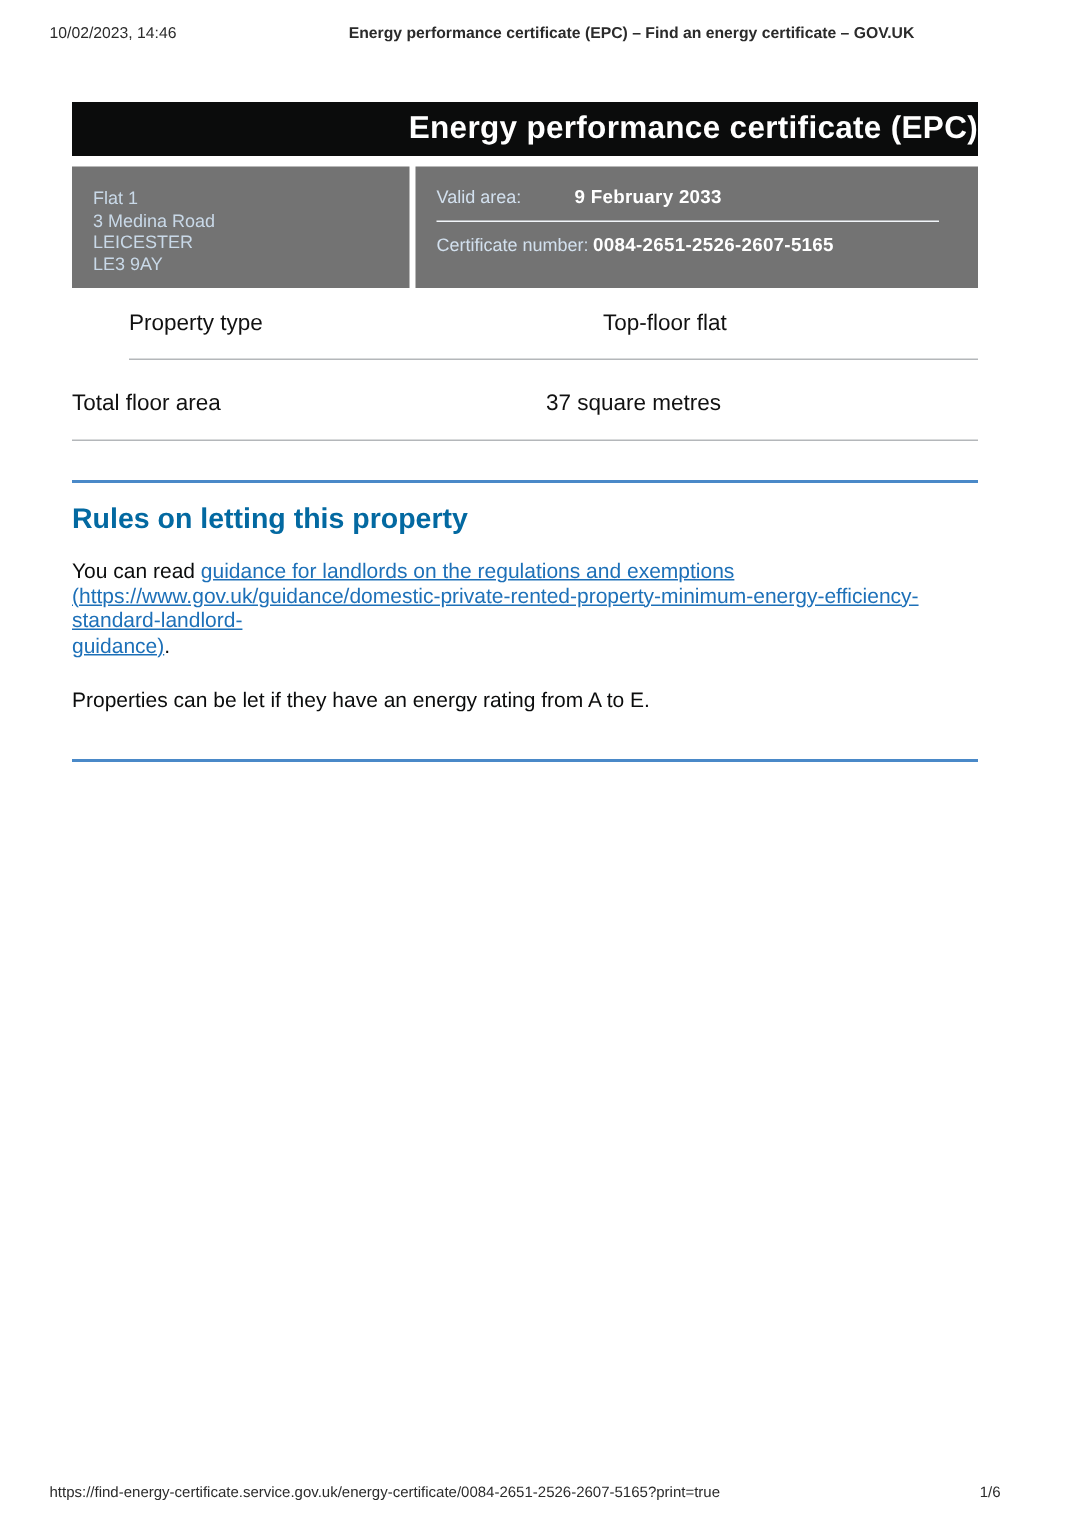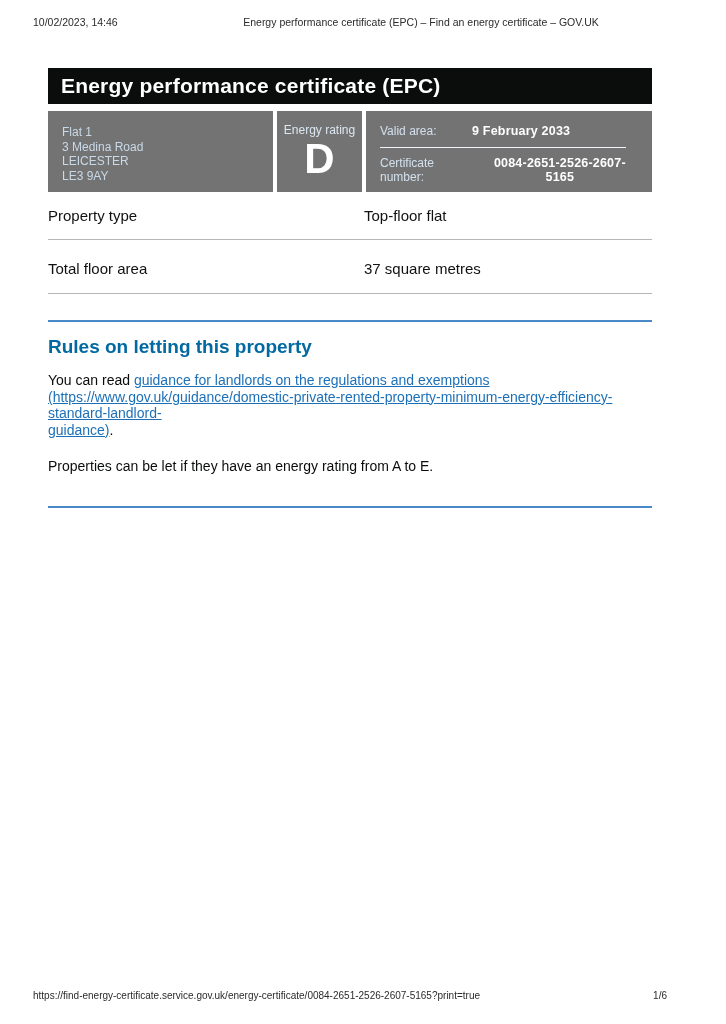--- a/index.html
+++ b/index.html
@@ -10,39 +10,40 @@
     height: 1024px;
     background: #ffffff;
     font-family: "Liberation Sans", sans-serif;
     color: #0b0c0c;
     overflow: hidden;
   }
 
   
   .print-header { position: absolute; top: 16px; left: 0; right: 0; height: 14px; }
   .ph-date { position: absolute; left: 33px; top: 0; font-size: 10.5px; color: #2b2b2b; }
-  .ph-title { position: absolute; left: 421px; top: 0; transform: translateX(-50%); white-space: nowrap; font-size: 10.5px; color: #2b2b2b; }
+  .ph-title { position: absolute; left: 421px; top: 0; transform: translateX(-50%); white-space: nowrap; font-size: 10.5px; color: #2b2b2b; font-weight: bold; }
   .print-footer {
     position: absolute; top: 990px; left: 33px; right: 33px;
     display: flex; justify-content: space-between;
     font-size: 10px; color: #2b2b2b;
   }
 
   
   .content { padding: 68px 48px 0 48px; }
 
   .banner {
     background: #0b0c0c;
     color: #ffffff;
     font-size: 21px;
     font-weight: bold;
     height: 36px;
     line-height: 36px;
     padding-left: 13px;
     letter-spacing: 0.2px;
+    text-align: right;
   }
 
   
   .cert-box { display: flex; gap: 4px; margin-top: 7px; height: 81px; }
   .cert-box .panel { background: #737373; color: #ffffff; }
   .panel-address { width: 225px; padding: 14px 14px 0 14px; }
   .panel-address .addr-line { font-size: 12px; line-height: 14.6px; color: #c9d9e8; }
   .panel-rating { width: 85px; text-align: center; padding-top: 12px; }
   .rating-label { font-size: 12px; color: #dbe6f1; }
   .rating-value { font-size: 42px; font-weight: bold; line-height: 42px; margin-top: 1px; color: #ffffff; }
@@ -56,21 +57,21 @@
 
   
   .summary-table { margin-top: 1px; }
   .summary-row {
     display: grid;
     grid-template-columns: 316px 1fr;
     border-bottom: 1px solid #b4b7ba;
     font-size: 15px;
     color: #111111;
   }
-  .summary-row.row-0 { padding: 14px 0 15px 0; }
+  .summary-row.row-0 { padding: 14px 0 15px 0; margin-left: 38px; }
   .summary-row.row-1 { padding: 20px 0 16px 0; }
 
   
   .blue-rule { border: none; border-top: 2px solid #4a89c8; }
   .blue-rule.first { margin-top: 26px; }
   .blue-rule.second { margin-top: 31px; }
 
   
   .section-heading { font-size: 19px; font-weight: bold; line-height: 21px; margin-top: 14px; color: #0369a1; }
   .body-text { font-size: 14px; line-height: 16.5px; color: #0b0c0c; }
@@ -91,24 +92,20 @@
   <div class="content">
 
     <h1 class="banner">Energy performance certificate (EPC)</h1>
 
     <div class="cert-box">
       <div class="panel panel-address">
         <div class="addr-line">Flat 1</div>
         <div class="addr-line">3 Medina Road</div>
         <div class="addr-line">LEICESTER</div>
         <div class="addr-line">LE3 9AY</div>
-      </div>
-      <div class="panel panel-rating">
-        <div class="rating-label">Energy rating</div>
-        <div class="rating-value">D</div>
       </div>
       <div class="panel panel-validity">
         <div class="validity-row first">
           <span class="v-label">Valid area:</span>
           <span class="v-value">9 February 2033</span>
         </div>
         <hr class="white-rule">
         <div class="validity-row second">
           <span class="v-label">Certificate number:</span>
           <span class="v-value">0084-2651-2526-2607-5165</span>

